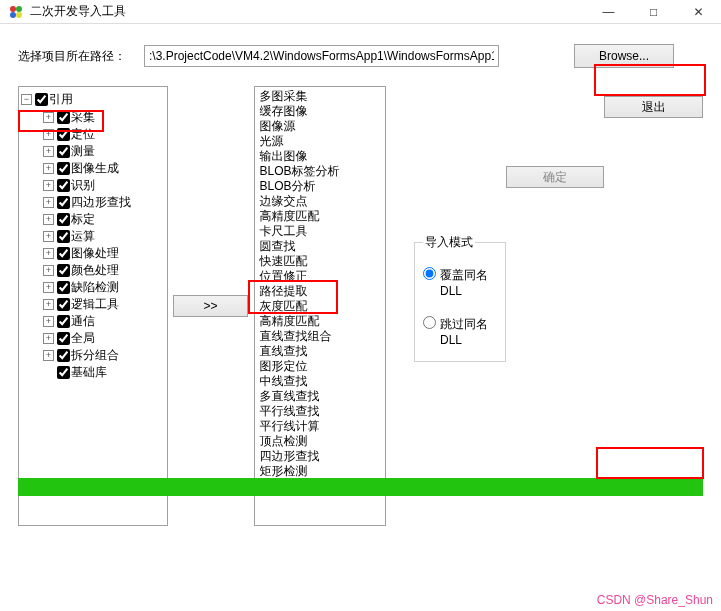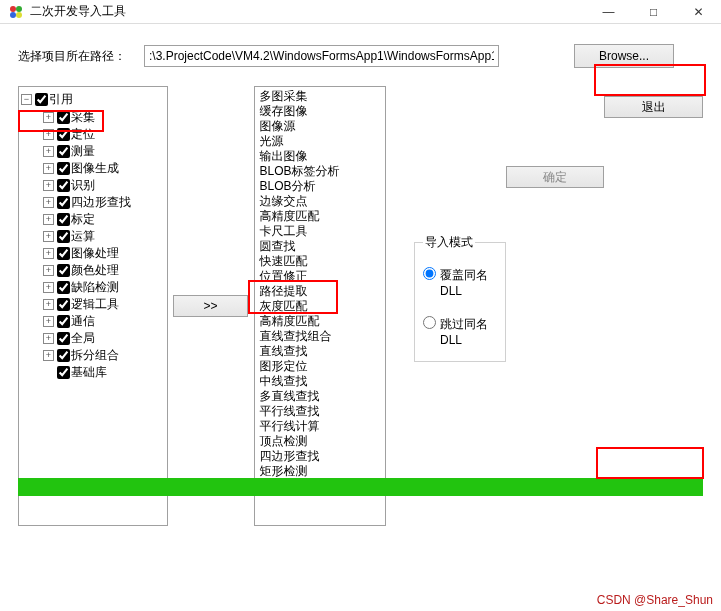--- a/index.html
+++ b/index.html
@@ -28,21 +28,21 @@
 .list-box { width: 190px; height: 440px; border: 1px solid #a0a0a0; padding: 2px; background: #fff; overflow: hidden; }
 .list-item { height: 15px; line-height: 15px; padding-left: 3px; white-space: nowrap; }
 .right-col { flex: 1; padding-left: 28px; display: flex; flex-direction: row; }
 .radio-group { border: 1px solid #d0d0d0; padding: 6px 8px 14px 8px; margin-top: 148px; }
 .radio-group legend { font-size: 12px; padding: 0 2px; }
 .radio-row { display: flex; align-items: flex-start; margin-top: 10px; }
 .radio-row input { margin-right: 4px; }
 .ok-btn, .exit-btn { width: 116px; height: 22px; background: linear-gradient(#f2f2f2,#e5e5e5); border: 1px solid #a0a0a0; font-size: 12px; margin-top: 10px; }
 .ok-btn { margin-top: 80px; color: #888; }
 .progress-bar { position: absolute; left: 18px; right: 18px; bottom: 30px; height: 18px; background: #22c40f; }
-.watermark { position: absolute; right: 8px; bottom: 4px; color: #b91c1c; font-size: 12px; }
+.watermark { position: absolute; right: 8px; bottom: 4px; color: #ec4899; font-size: 12px; }
 </style>
 </head>
 <body>
 
 <div class="titlebar">
   <span class="app-icon">
     <svg viewBox="0 0 16 16" width="16" height="16">
       <circle cx="5" cy="5" r="3" fill="#d33"></circle>
         <circle cx="11" cy="5" r="3" fill="#3a3"></circle>
       <circle cx="5" cy="11" r="3" fill="#36d"></circle>

